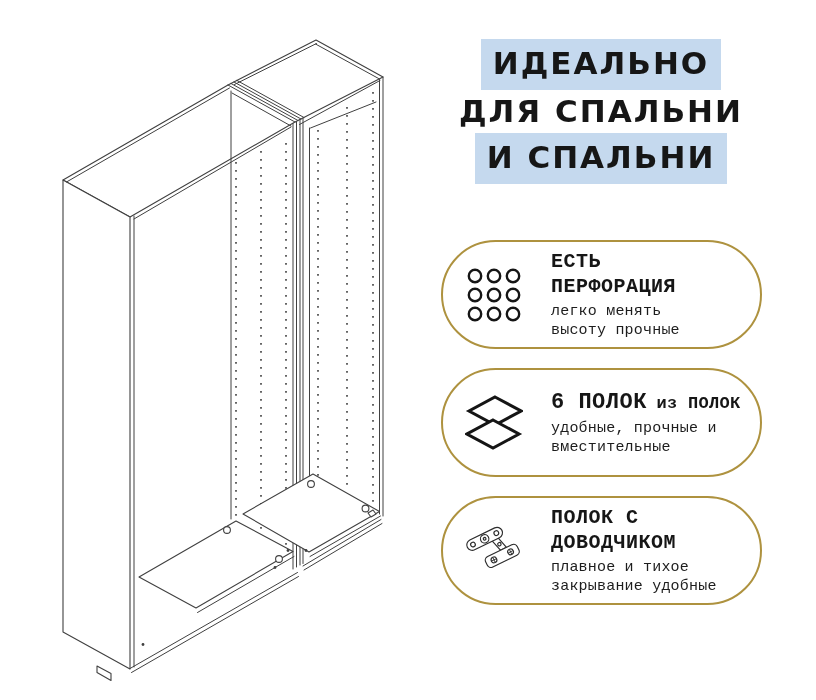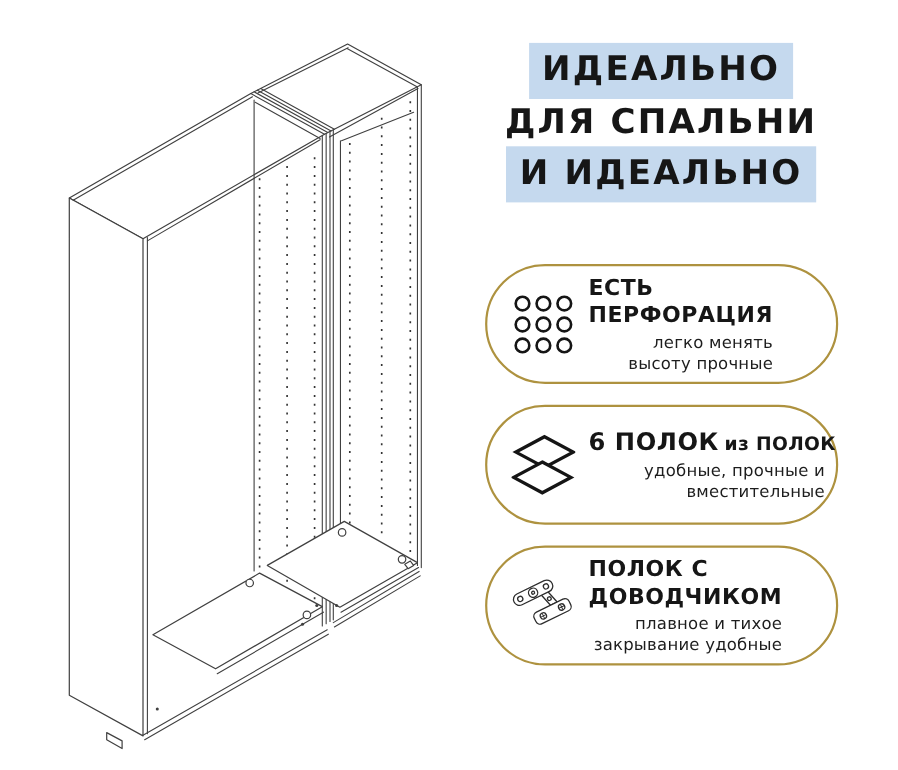--- a/index.html
+++ b/index.html
@@ -12,26 +12,26 @@
   .heading{position:absolute;left:440px;top:41px;width:322px;
     font-size:31px;font-weight:700;letter-spacing:2px;line-height:47px;color:#161616;}
   .h-line{height:47px;display:flex;align-items:center;justify-content:center;white-space:nowrap;}
   .hl{background:#c5d9ee;padding:1px 12px 3px;}
   
   .badges{position:absolute;left:441px;top:240px;width:321px;}
   .badge{height:109px;box-sizing:border-box;background:#fff;
     border:2.6px solid #ae923f;border-radius:55px;
     display:flex;align-items:center;padding:0 10px 0 18px;margin-bottom:19px;}
   .icon-wrap{flex:0 0 66px;display:flex;align-items:center;justify-content:center;}
-  .btext{margin-left:8px;min-width:0;}
+  .btext{margin-left:24px;min-width:0;font-family:Liberation Mono, monospace;}
   .t{font-size:20px;font-weight:700;line-height:25px;letter-spacing:0.5px;white-space:nowrap;color:#161616;}
   .t-row{line-height:28px;white-space:nowrap;margin-bottom:1px;}
   .t-main{font-size:22px;font-weight:700;letter-spacing:0.5px;color:#161616;text-align:right;}
   .t-suffix{font-size:17px;font-weight:700;letter-spacing:0.3px;color:#161616;}
-  .s{font-size:15px;font-weight:500;line-height:19px;letter-spacing:0.2px;color:#1d1d1d;white-space:nowrap;text-align:right;}
+  .s{font-size:15px;font-weight:500;line-height:19px;letter-spacing:0.2px;color:#1d1d1d;white-space:nowrap;}
   .s-first{margin-top:3px;}
 </style>
 </head>
 <body>
 
 <div class="canvas">
 
   <svg class="wardrobe-svg" width="816" height="700" viewBox="0 0 816 700" aria-hidden="true">
 
     <g fill="#ffffff" stroke="#404040" stroke-width="1.1" stroke-linejoin="round">
@@ -100,21 +100,21 @@
   </svg>
 
   <div class="heading">
     <div class="h-line">
       <span class="hl">ИДЕАЛЬНО</span>
     </div>
     <div class="h-line">
       <span>ДЛЯ СПАЛЬНИ</span>
     </div>
     <div class="h-line">
-      <span class="hl">И ИДЕАЛЬНО</span>
+      <span class="hl">И СПАЛЬНИ</span>
     </div>
   </div>
 
   <div class="badges">
 
     <div class="badge">
       <div class="icon-wrap">
         <svg width="56" height="58" viewBox="0 0 56 58" fill="none" stroke="#151515" stroke-width="2.4">
           <circle cx="9" cy="10" r="6.2"></circle>
             <circle cx="28" cy="10" r="6.2"></circle>

